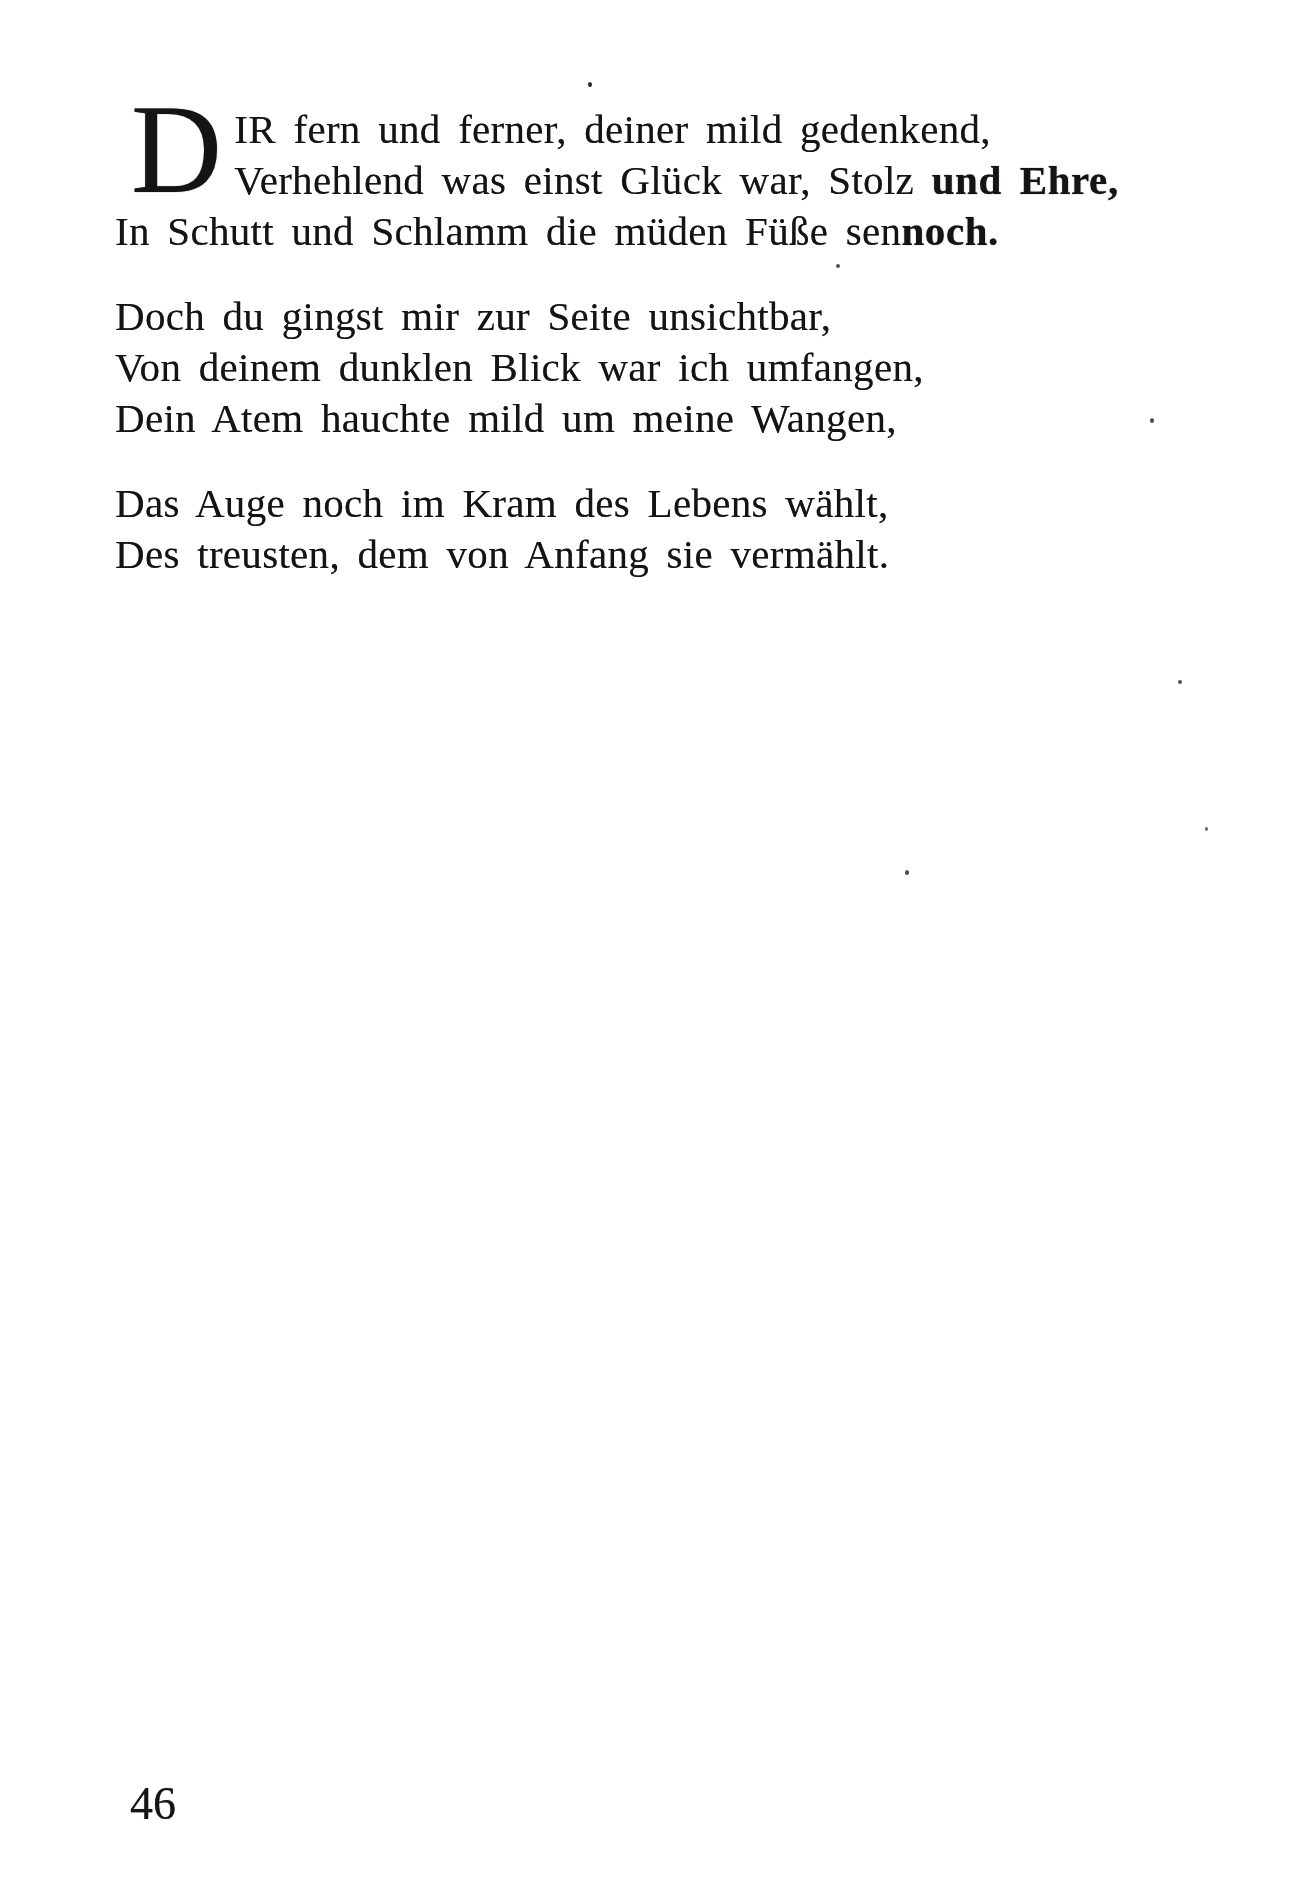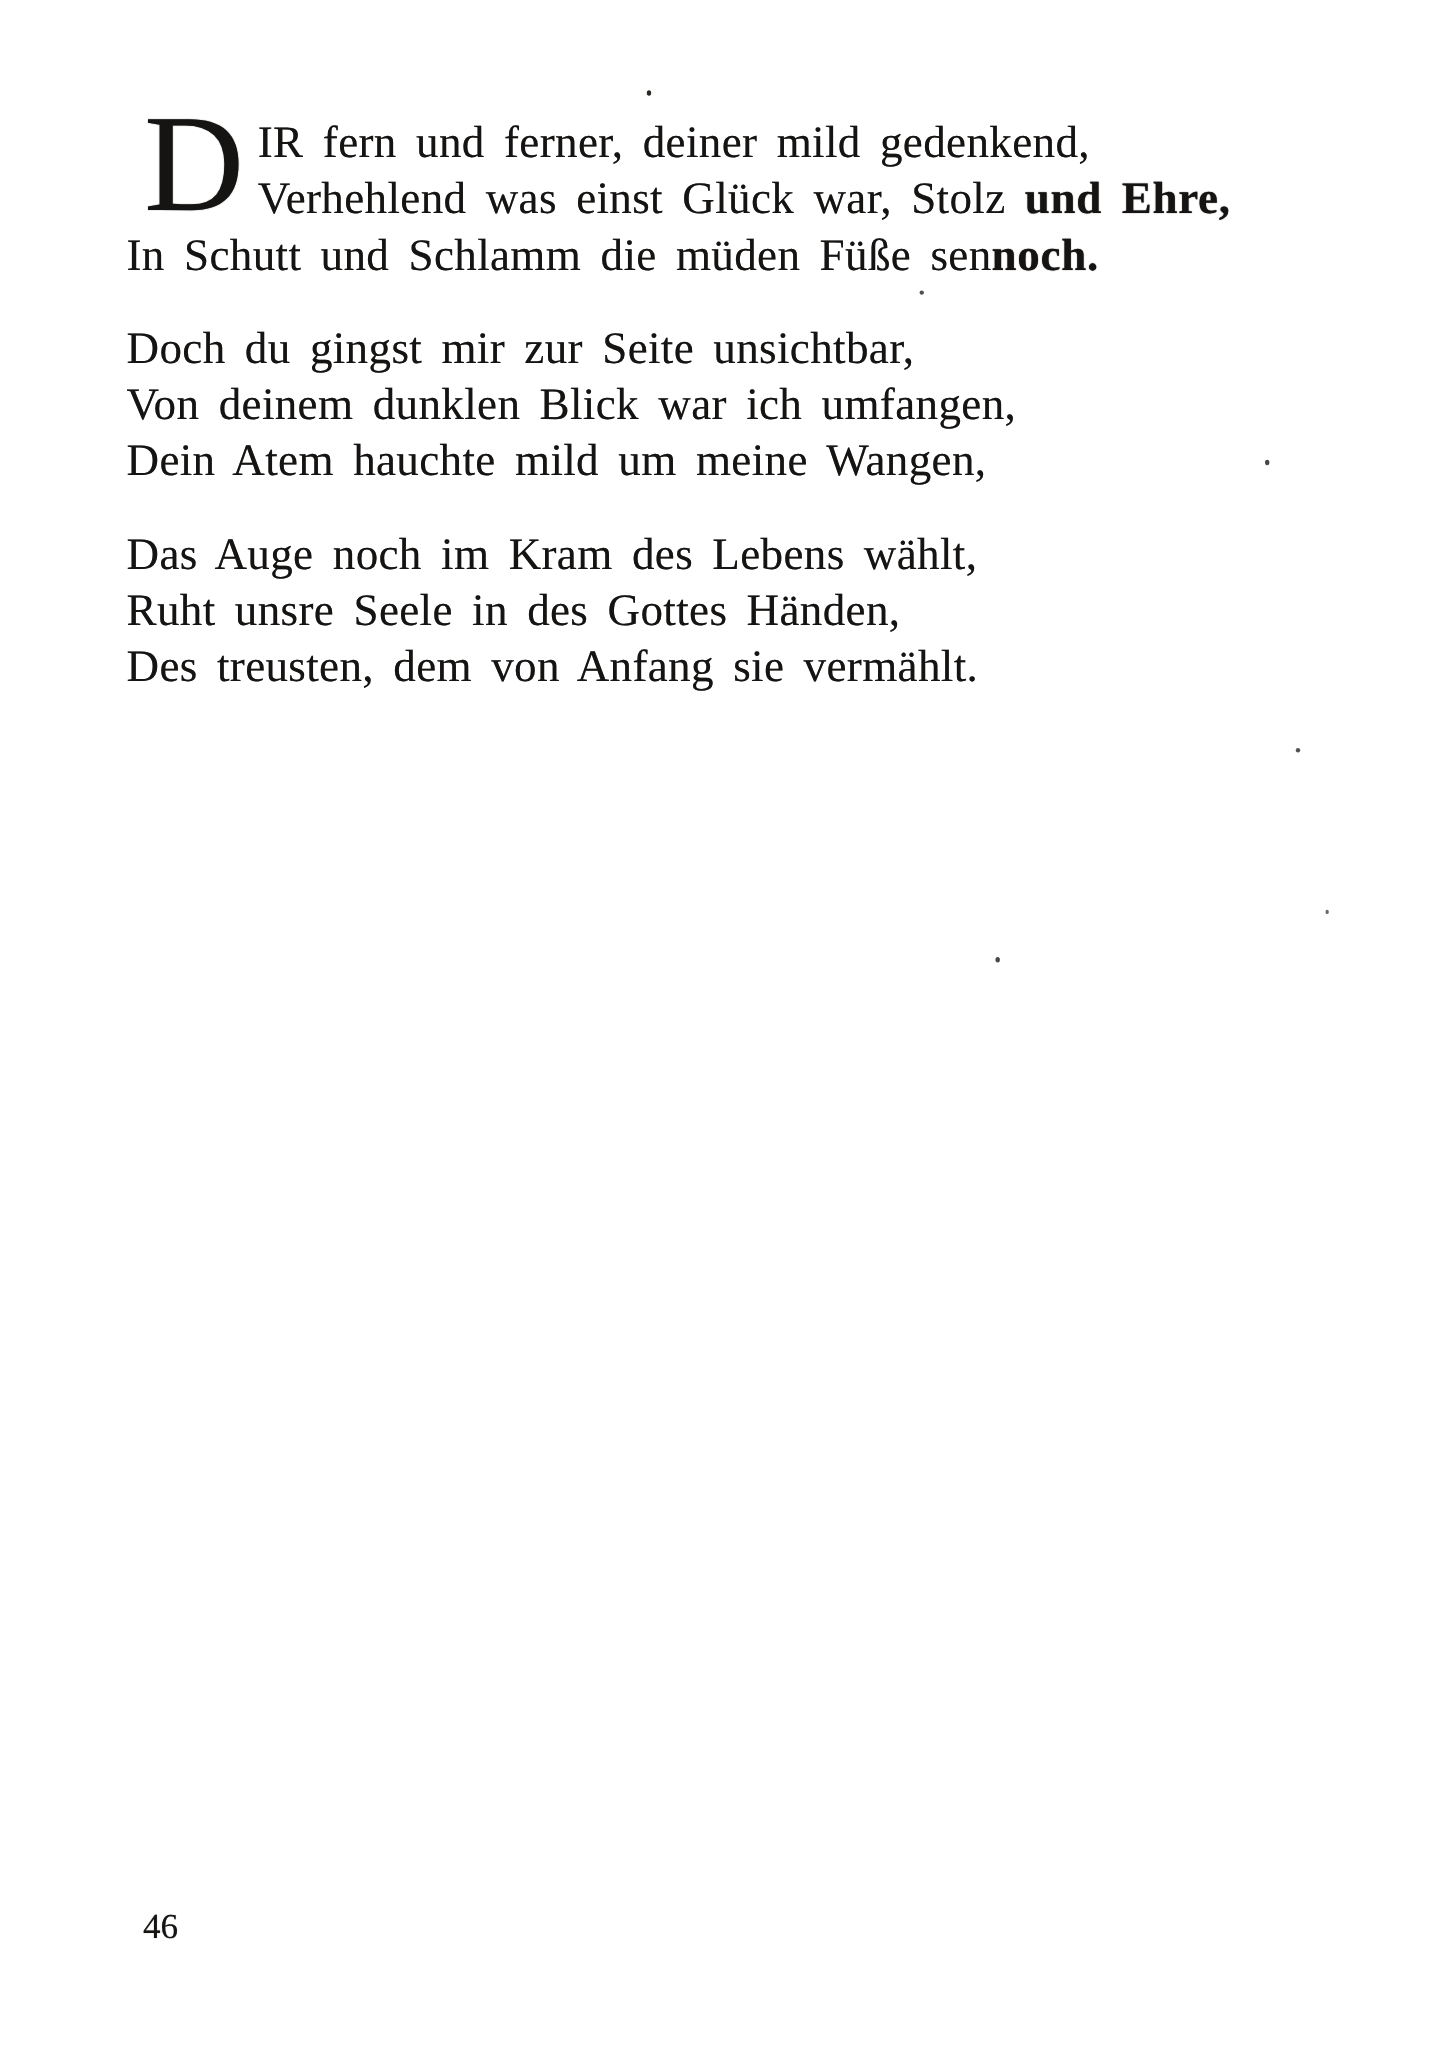--- a/index.html
+++ b/index.html
@@ -43,22 +43,22 @@
     white-space: nowrap;
   }
   .heavy {
     font-weight: 700;
     letter-spacing: 0.6px;
     text-shadow: 0 0 1px rgba(10, 8, 6, 0.8);
   }
   .pagenum {
     position: absolute;
     left: 130px;
-    top: 1726px;
-    font-size: 32px;
+    top: 1779px;
+    font-size: 46px;
     line-height: 50px;
     text-shadow: 0 0 0.8px rgba(10, 8, 6, 0.6);
   }
   .speck {
     position: absolute;
     background: #2a2722;
     border-radius: 50%;
   }
   .speck.s1 { left: 588px; top: 82px;  width: 4px; height: 5px; }
   .speck.s2 { left: 836px; top: 264px; width: 4px; height: 4px; opacity: .8; }
@@ -80,21 +80,20 @@
           <div class="line"><span>Verhehlend was einst Glück war, Stolz </span><span class="heavy">und Ehre,</span></div>
           <div class="line"><span>In Schutt und Schlamm die müden Füße sen</span><span class="heavy">noch.</span></div>
         </div>
         <div class="stanza">
           <div class="line"><span>Doch du gingst mir zur Seite unsichtbar,</span></div>
           <div class="line"><span>Von deinem dunklen Blick war ich umfangen,</span></div>
           <div class="line"><span>Dein Atem hauchte mild um meine Wangen,</span></div>
         </div>
         <div class="stanza">
           <div class="line"><span>Das Auge noch im Kram des Lebens wählt,</span></div>
-          <div class="line"><span>Ruht unsre Seele in des Gottes Händen,</span></div>
           <div class="line"><span>Des treusten, dem von Anfang sie vermählt.</span></div>
         </div>
       </div>
   </div>
 
   <div class="pagenum">46</div>
 
   <span class="speck s1"></span>
   <span class="speck s2"></span>
   <span class="speck s3"></span>

